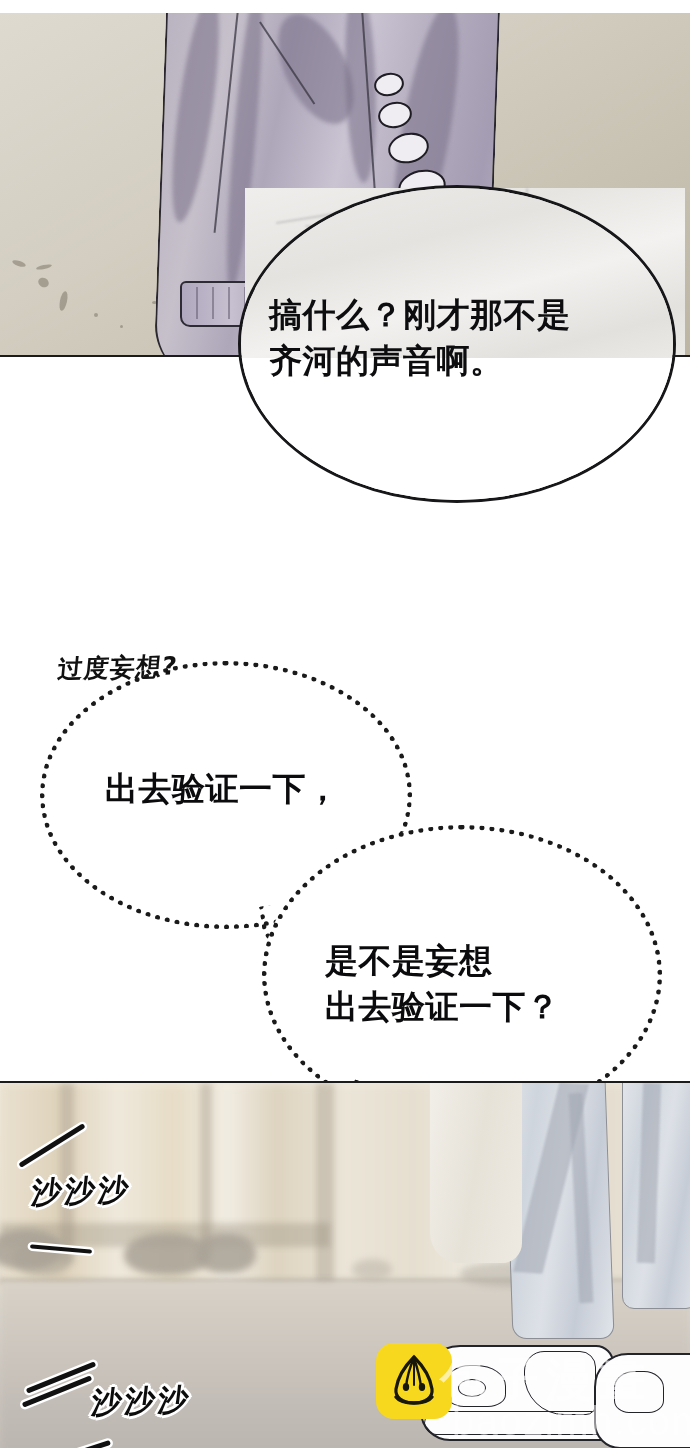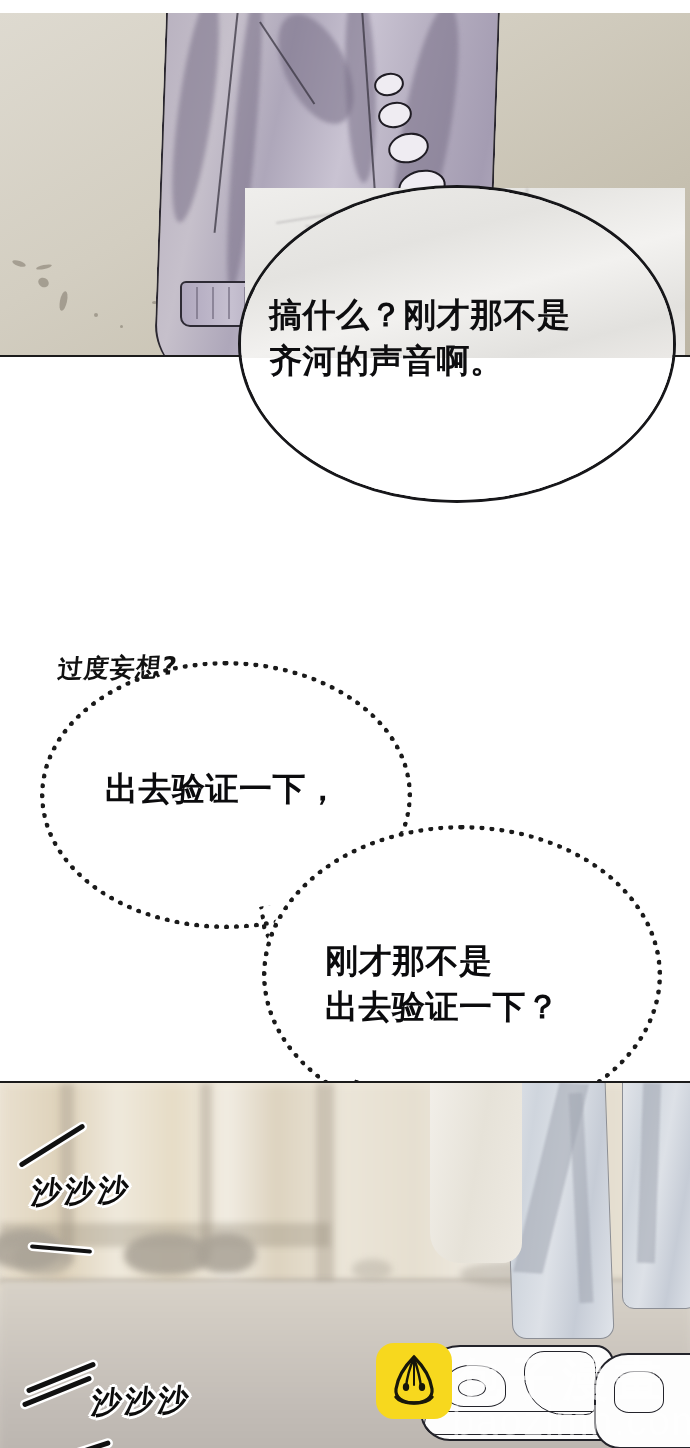--- a/index.html
+++ b/index.html
@@ -264,21 +264,21 @@
 
   
   .wm-logo {
     position: absolute;
     left: 376px; top: 1330px;
     width: 76px; height: 76px;
     border-radius: 18px;
   }
   .wm-text {
     position: absolute;
-    left: 456px; top: 1336px;
+    left: 440px; top: 1336px;
     font-size: 46px;
     font-weight: 700;
     color: rgba(255,255,255,.62);
     letter-spacing: 7px;
     font-family: "DejaVu Sans", sans-serif;
   }
   .wm-url {
     position: absolute;
     left: 452px; top: 1386px;
     font-size: 40px;
@@ -350,21 +350,21 @@
   </div>
 
   <div class="dotted-bubble db1"></div>
   <div class="db-tail db1-tail"></div>
   <div class="db-text db1-text">出去验证一下，</div>
   <div class="handwritten-note">过度妄想?</div>
 
   <div class="cover-patch" style="left:300px;top:820px;width:330px;height:210px;border-radius:50%;"></div>
   <div class="dotted-bubble db2"></div>
   <div class="db-tail db2-tail"></div>
-  <div class="db-text db2-text">刚才那不是
+  <div class="db-text db2-text">是不是妄想
 出去验证一下？</div>
 
   <div class="panel2">
     <div class="hall-wall"></div>
     <div class="door-frame" style="left:316px;top:0;width:18px;height:206px;"></div>
     <div class="door-frame" style="left:60px;top:0;width:14px;height:180px;"></div>
     <div class="door-frame" style="left:200px;top:0;width:12px;height:170px;"></div>
     <div class="door-frame" style="left:0px;top:140px;width:330px;height:24px;background:rgba(150,140,122,.35);"></div>
     <div class="floor-edge"></div>
     <div class="hall-floor"></div>

